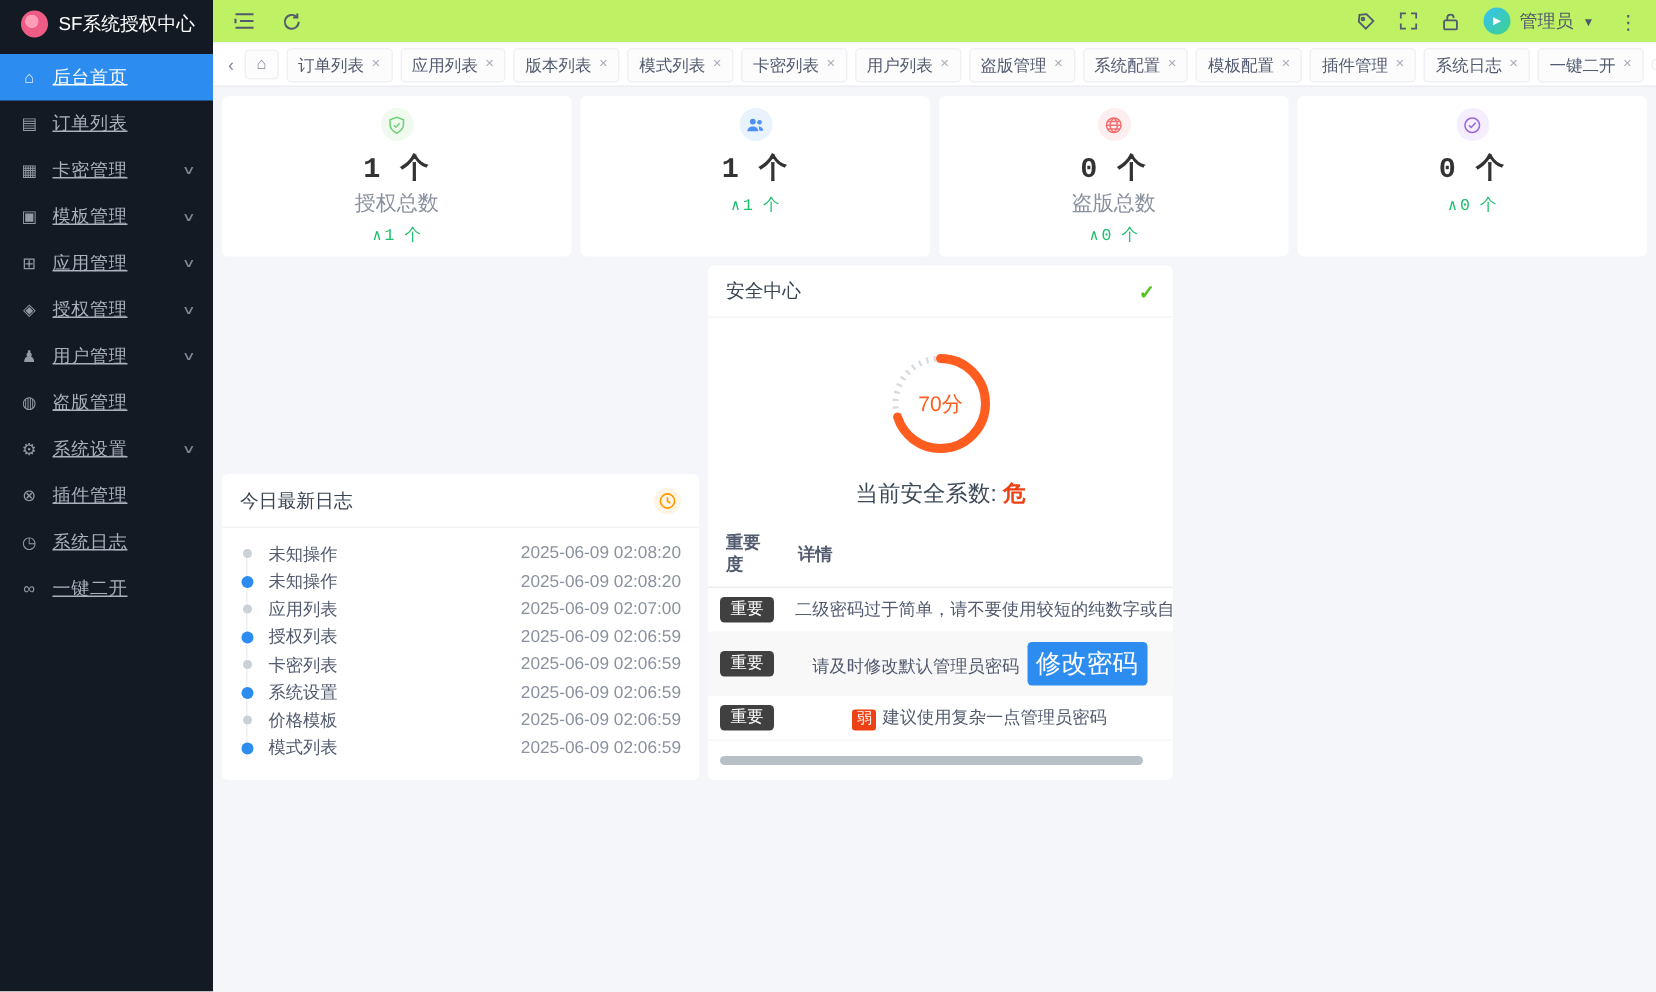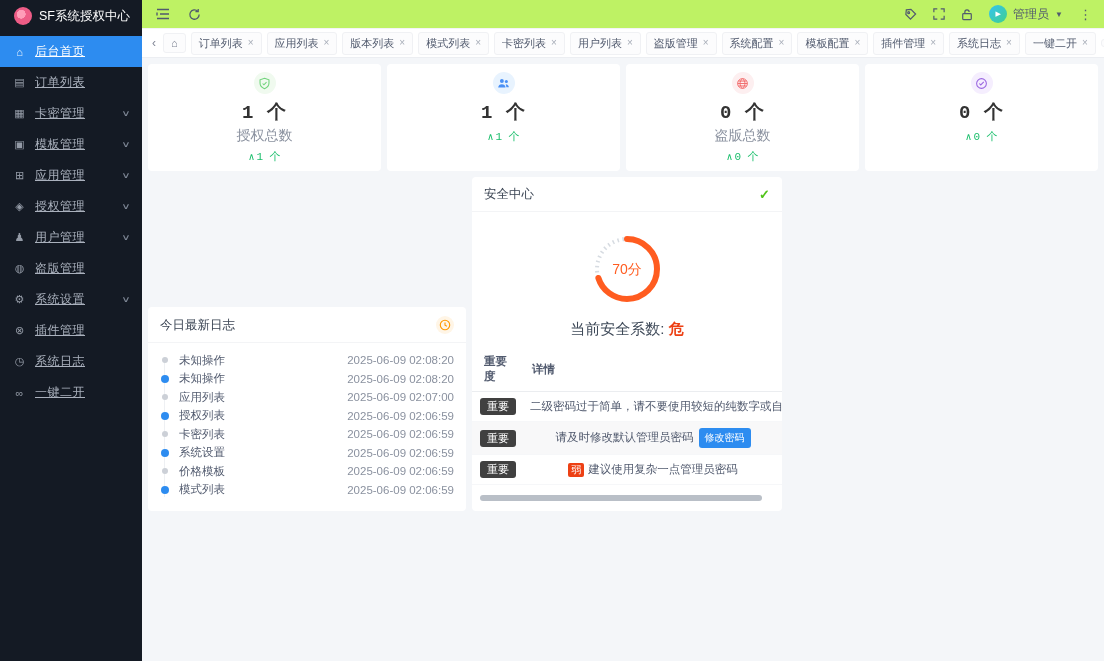--- a/index.html
+++ b/index.html
@@ -84,21 +84,21 @@
   .sec-table th { text-align:left; font-weight:bold; color:#515a6e; padding:5px 8px 7px; border-bottom:1px solid #ebedf0; }
   .sec-table th:first-child { padding-left:12px; width:52px; }
   .sec-table td { padding:6px 6px; border-bottom:1px solid #f6f7f9; vertical-align:middle; }
   .sec-table td:first-child { padding-left:8px; }
   .row-alt { background:#f8f8f9; }
   .badge-warn { display:inline-block; background:#404040; color:#fff; border-radius:3px;
     padding:3px 7px; font-size:11px; line-height:1; }
   .detail-cell { text-align:center; color:#515a6e; white-space:nowrap; overflow:hidden; max-width:236px; }
   .detail-left { text-align:left; }
   .btn-pwd { background:#2d8cf0; color:#fff; border:none; border-radius:3px; padding:3px 6px;
-    font-size:10px; margin-left:5px; cursor:pointer; font-family:inherit; }
+    font-size:17px; margin-left:5px; cursor:pointer; font-family:inherit; }
   .tag-weak { display:inline-block; background:#ed4014; color:#fff; border-radius:2px;
     padding:1px 3px; font-size:10px; margin-right:4px; line-height:1.2; }
   .hscrollbar { height:6px; background:#b9bfc7; border-radius:3px; margin:10px 20px 2px 8px; cursor:pointer; }
 </style>
 </head>
 <body>
 
 <aside class="sidebar">
   <div class="logo">
     <span class="logo-badge"></span>

